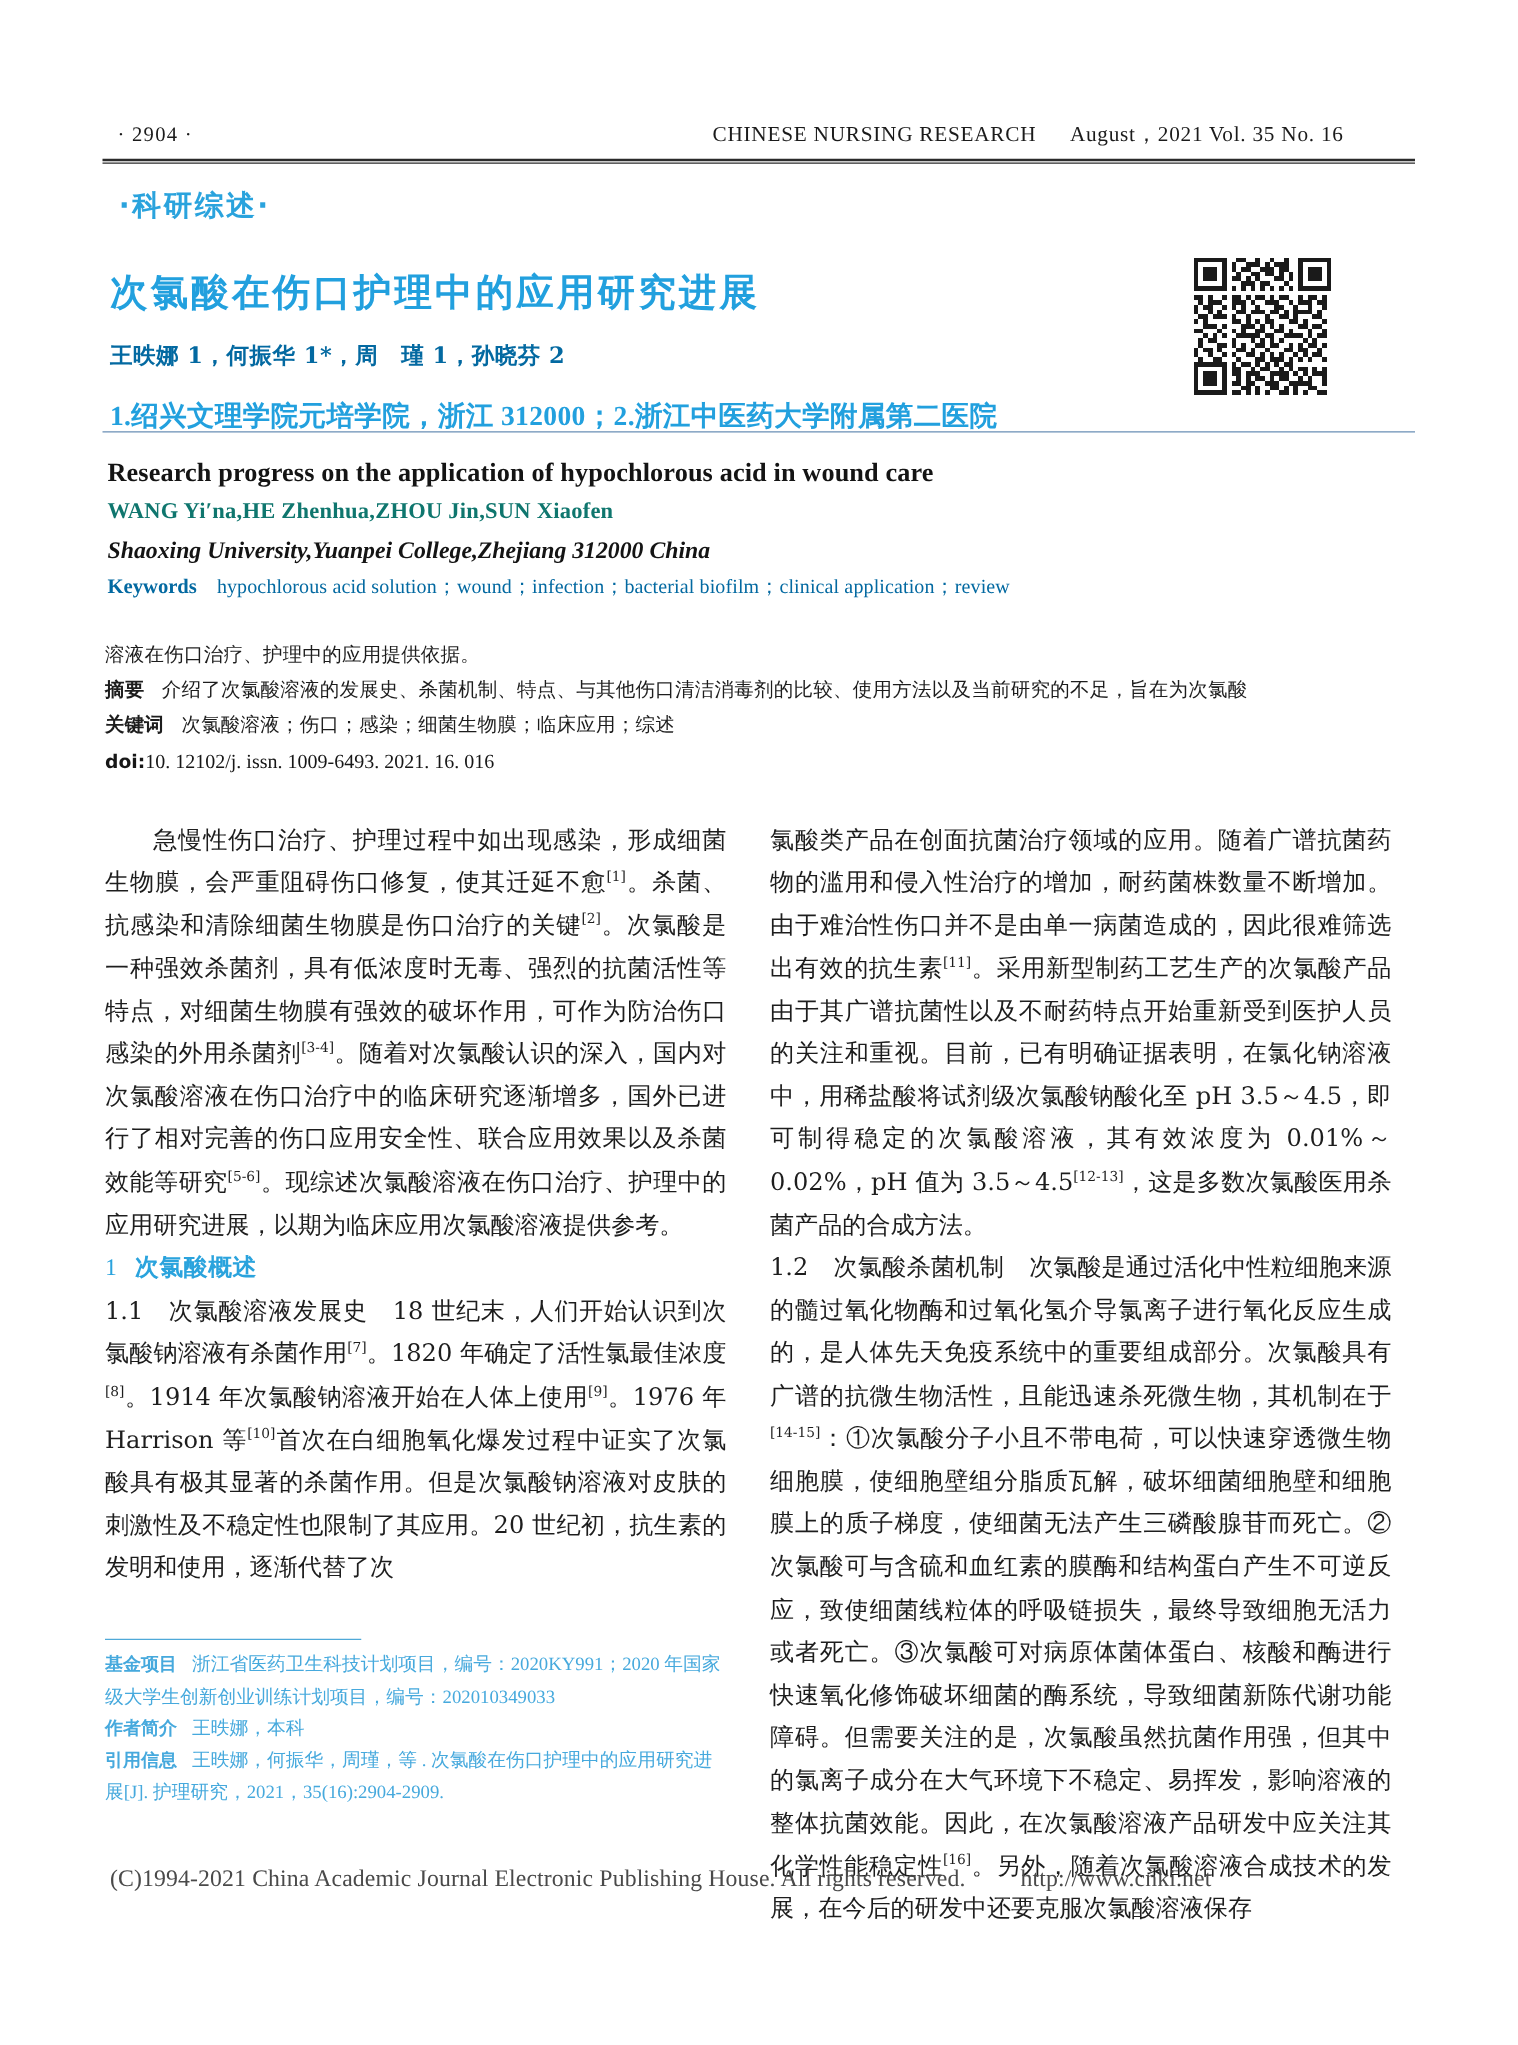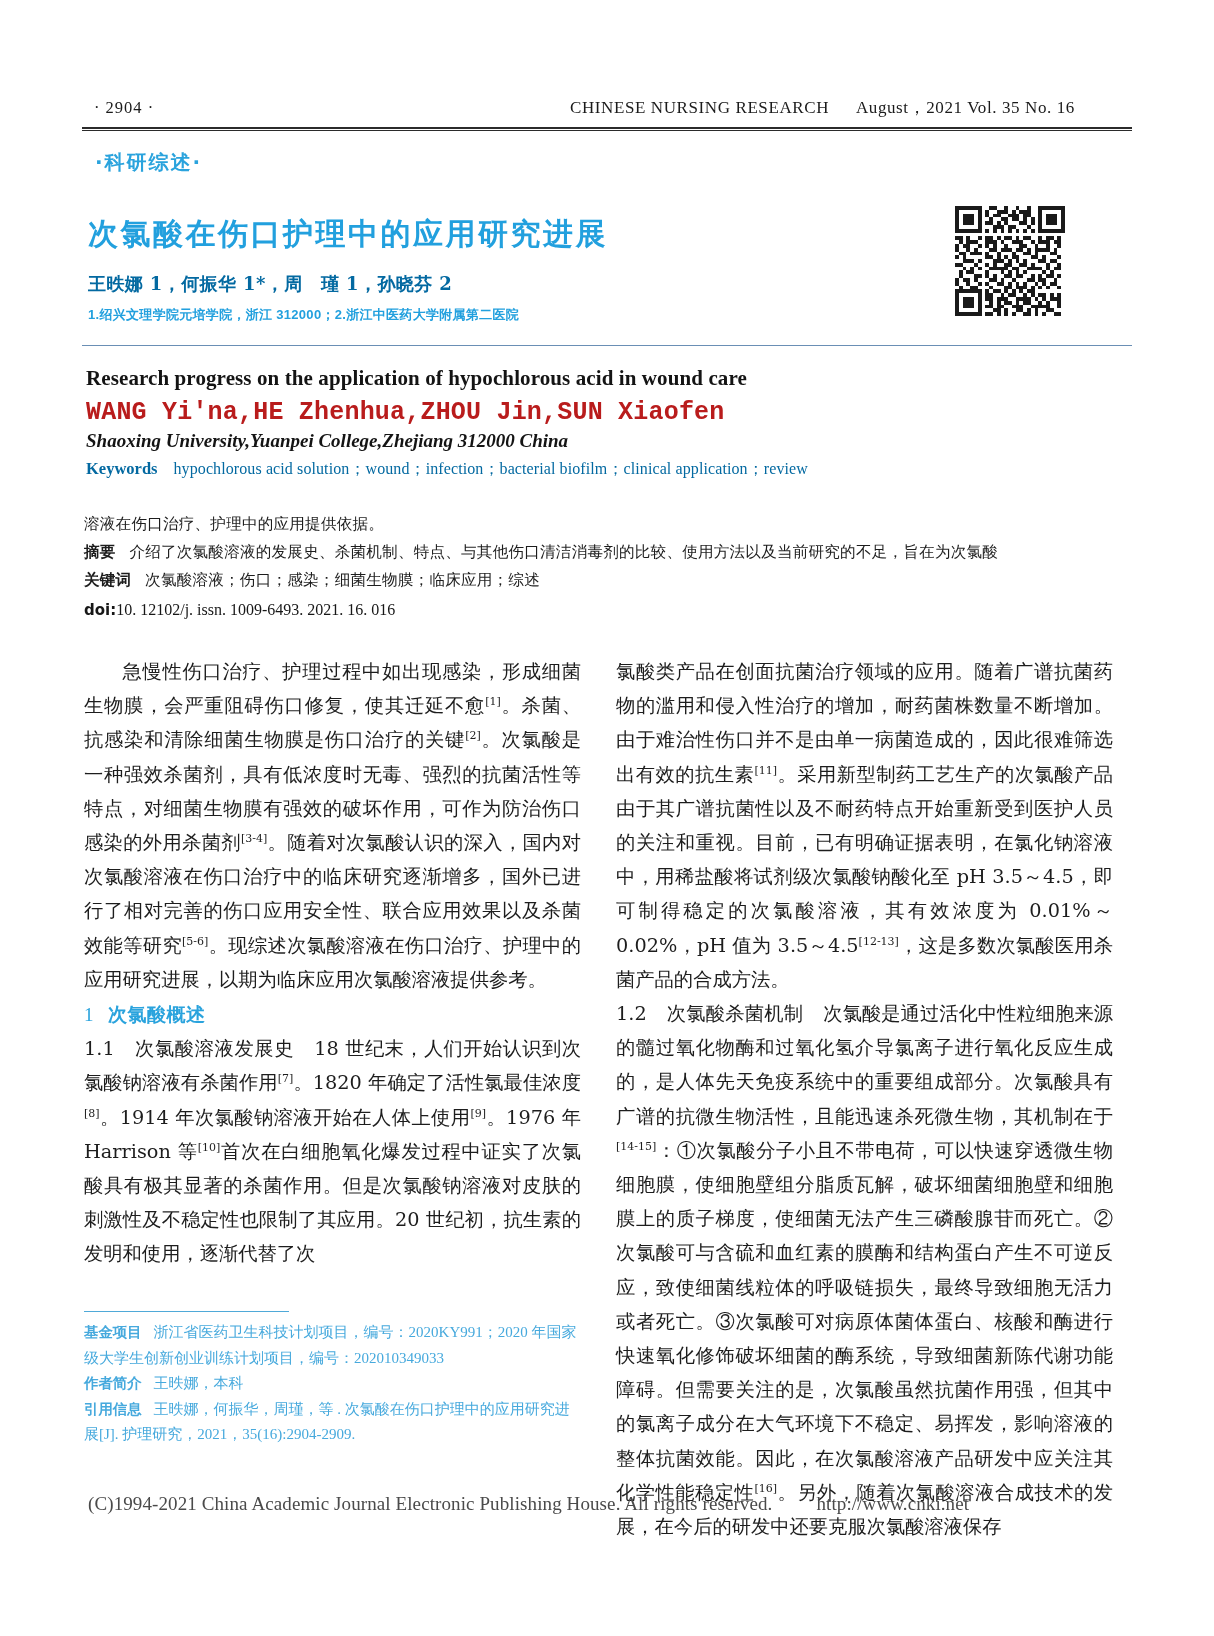--- a/index.html
+++ b/index.html
@@ -61,21 +61,21 @@
     border-bottom: 1px solid #2b2b2b;
     box-sizing: border-box;
   }
 
   
   .column-label {
     position: absolute;
     left: 95px;
     top: 149px;
     font-family: "DejaVu Sans", sans-serif;
-    font-size: 20px;
+    font-size: 23px;
     font-weight: 700;
     color: #2aa3dd;
     letter-spacing: 2px;
   }
 
   
   .cn-title {
     position: absolute;
     left: 88px;
     top: 214px;
@@ -93,23 +93,23 @@
     font-family: "DejaVu Serif", serif;
     font-size: 18px;
     font-weight: 700;
     color: #0369a1;
     letter-spacing: .4px;
     white-space: nowrap;
   }
   .cn-affil {
     position: absolute;
     left: 88px;
-    top: 306px;
-    font-family: Liberation Sans, sans-serif;
-    font-size: 13px;
+    top: 318px;
+    font-family: Liberation Serif, serif;
+    font-size: 22px;
     font-weight: 700;
     color: #22a0de;
     letter-spacing: .3px;
     white-space: nowrap;
   }
 
   .qr {
     position: absolute;
     left: 955px;
     top: 206px;
@@ -135,24 +135,24 @@
     font-size: 21px;
     font-weight: 700;
     color: #141414;
     letter-spacing: .1px;
     white-space: nowrap;
   }
   .en-authors {
     position: absolute;
     left: 86px;
     top: 398px;
-    font-family: Liberation Mono, monospace;
-    font-size: 25px;
-    font-weight: 700;
-    color: #b91c1c;
+    font-family: Liberation Serif, serif;
+    font-size: 18px;
+    font-weight: 700;
+    color: #0f766e;
     letter-spacing: .2px;
     white-space: nowrap;
   }
   .en-affil {
     position: absolute;
     left: 86px;
     top: 430px;
     font-family: "Liberation Serif", serif;
     font-size: 19px;
     font-weight: 700;

